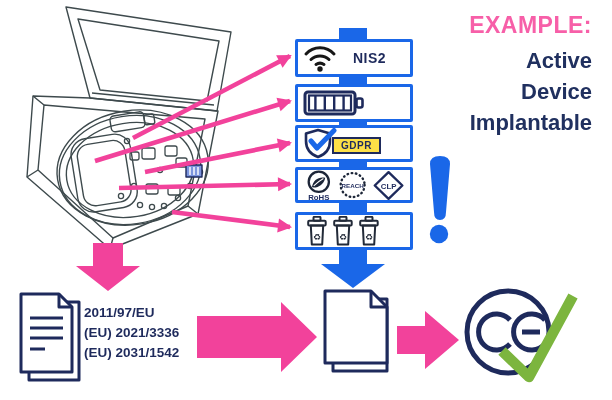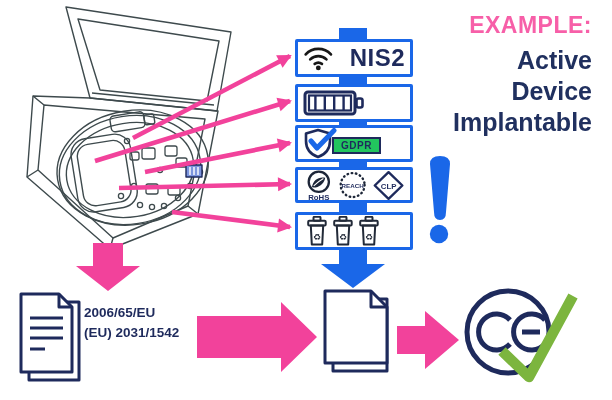--- a/index.html
+++ b/index.html
@@ -12,28 +12,28 @@
   .cbox{
     position:absolute;left:295px;width:118px;box-sizing:border-box;background:#ffffff;
     border:3px solid #1A67E8;border-radius:2px;display:flex;align-items:center;z-index:2;
     padding:0 5px;
   }
   .cbox1{top:39px;height:38px;gap:16px;}
   .cbox2{top:84px;height:38px;}
   .cbox3{top:125px;height:37px;}
   .cbox4{top:167px;height:36px;gap:4px;padding-left:7px;}
   .cbox5{top:212px;height:38px;padding-left:9px;}
-  .nis2-label{color:#1E2A5C;font-size:24px;font-weight:bold;letter-spacing:.5px;}
+  .nis2-label{color:#1E2A5C;font-size:14px;font-weight:bold;letter-spacing:.5px;}
   .gdpr-chip{
-    margin-left:-9px;margin-top:4px;background:#22c55e;border:2px solid #1E2A5C;color:#1E2A5C;
+    margin-left:-9px;margin-top:4px;background:#fde047;border:2px solid #1E2A5C;color:#1E2A5C;
     font-size:10px;font-weight:bold;padding:1px 7px;letter-spacing:.5px;z-index:2;
   }
   .heading{position:absolute;top:12px;right:20px;text-align:right;z-index:3;}
   .heading .example{color:#F75FA8;font-size:23px;font-weight:bold;letter-spacing:.5px;margin-bottom:6px;}
-  .heading .hline{color:#20305F;font-size:25px;font-weight:bold;line-height:31px;}
+  .heading .hline{color:#20305F;font-size:22px;font-weight:bold;line-height:31px;}
   .regs{position:absolute;left:84px;top:303px;z-index:3;}
   .regs .rline{color:#1E2A5C;font-size:13.5px;font-weight:bold;line-height:20px;white-space:nowrap;}
   .doc-label{
     position:absolute;left:325px;top:330px;width:56px;text-align:center;z-index:3;
     color:#1E2A5C;font-size:18px;font-weight:bold;letter-spacing:.5px;
   }
   .svgtxt{font-family:"Liberation Sans",sans-serif;font-weight:bold;fill:#1E2A5C;}
   .glyph{font-family:"DejaVu Sans",sans-serif;fill:#222A38;}
 </style>
 </head>
@@ -212,18 +212,19 @@
           <path d="M3.8,9.4 L16.2,9.4 L15.2,28.5 L4.8,28.5 Z"></path>
         </g>
       </g>
       <text x="10" y="23.5" text-anchor="middle" class="glyph" font-size="9">♻</text>
       <text x="36" y="23.5" text-anchor="middle" class="glyph" font-size="9">♻</text>
       <text x="62" y="23.5" text-anchor="middle" class="glyph" font-size="9">♻</text>
     </svg>
   </div>
 
   <div class="regs">
-    <div class="rline">2006/65/EU</div>
+    <div class="rline">2011/97/EU</div>
+    <div class="rline">(EU) 2021/3336</div>
     <div class="rline">(EU) 2031/1542</div>
   </div>
 
 
 </div>
 
 </body></html>

